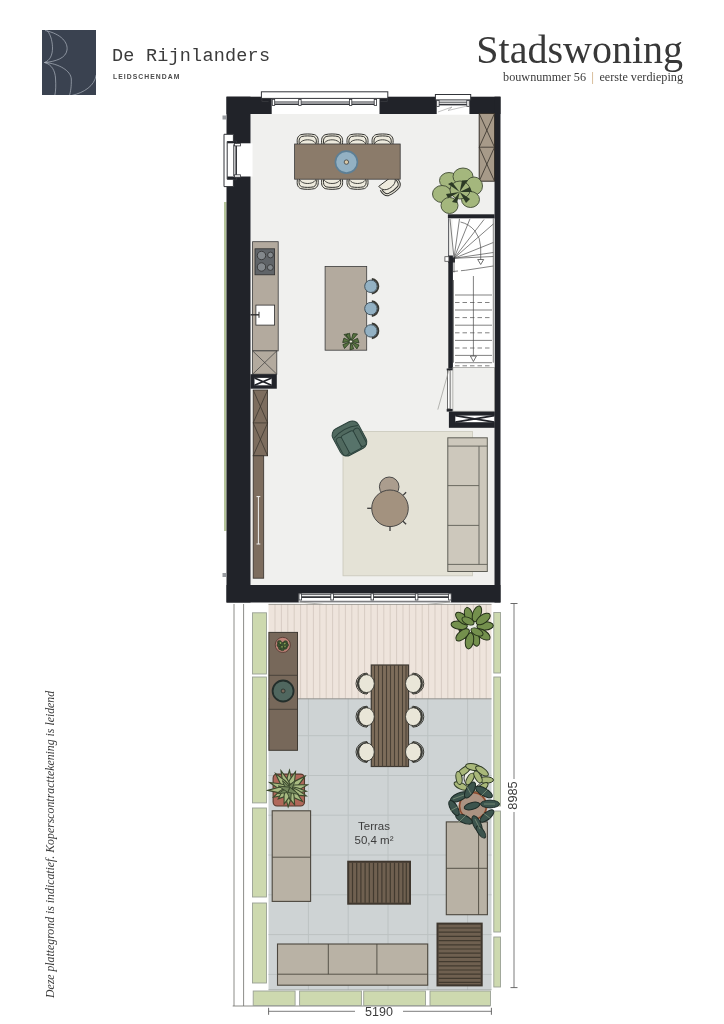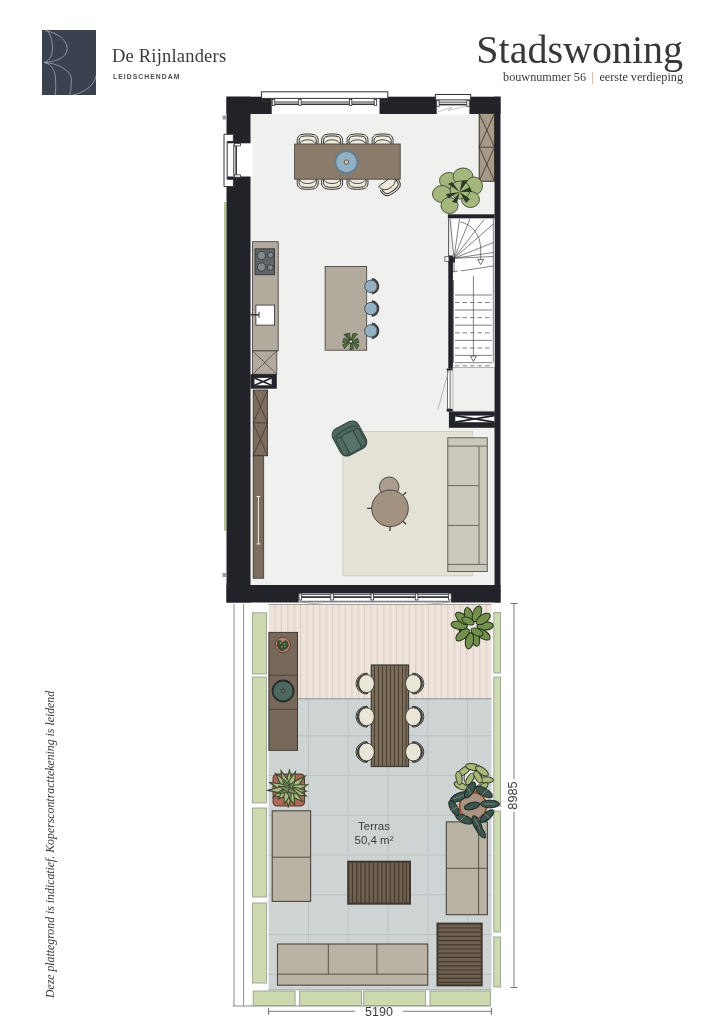--- a/index.html
+++ b/index.html
@@ -14,21 +14,21 @@
 <g fill="none" stroke="#aeb5bf" stroke-width="0.7">
 <path d="M3,0.5 C20,4 26,13 25,20 C24,28 14,31.5 2.5,32.5"></path>
 <path d="M5,0.5 C9.5,5 10.5,14 10.5,18 C10.5,25 8,30.5 2.5,32.5"></path>
 <path d="M2.5,32.5 C17,33.5 29,41 29.3,49 C29.5,57 28.5,62 27.5,65.4"></path>
 <path d="M2.5,32.5 C10,34.5 13,41 13.5,48 C14,55.5 13.8,61 12.8,65.4"></path>
 <path d="M30,65.4 C42,62.5 52.5,56 54.2,45"></path>
 </g>
 </svg>
 </div>
 
-<div class="abs" style="left:112px;top:46px;font-family:Liberation Serif, serif;font-size:18.5px;color:#3b3b3b;letter-spacing:0.2px;">De Rijnlanders</div>
+<div class="abs" style="left:112px;top:46px;font-family:Liberation Mono, monospace;font-size:18.5px;color:#3b3b3b;letter-spacing:0.2px;">De Rijnlanders</div>
 
 <div class="abs" style="left:113px;top:73px;font-size:6.8px;font-weight:600;color:#4a4a4a;letter-spacing:1.05px;">LEIDSCHENDAM</div>
 
 <div class="abs" style="right:41px;top:26px;font-family:Liberation Serif, serif;font-size:40px;color:#383838;white-space:nowrap;">Stadswoning</div>
 
 <div class="abs" style="right:41px;top:69.5px;font-family:'Liberation Serif',serif;font-size:12.2px;color:#3b3b3b;white-space:nowrap;margin-left:12px;">bouwnummer 56  <span style="color:#c49a66;">|</span>  eerste verdieping</div>
 
 <div class="abs" style="left:-110px;top:837px;width:320px;text-align:center;transform:rotate(-90deg);font-family:'Liberation Serif',serif;font-style:italic;font-size:11.8px;color:#3a3a3a;white-space:nowrap;">Deze plattegrond is indicatief. Koperscontracttekening is leidend</div>
 <svg class="abs" style="left:0;top:0" width="724" height="1024" viewBox="0 0 724 1024">
 <defs>

